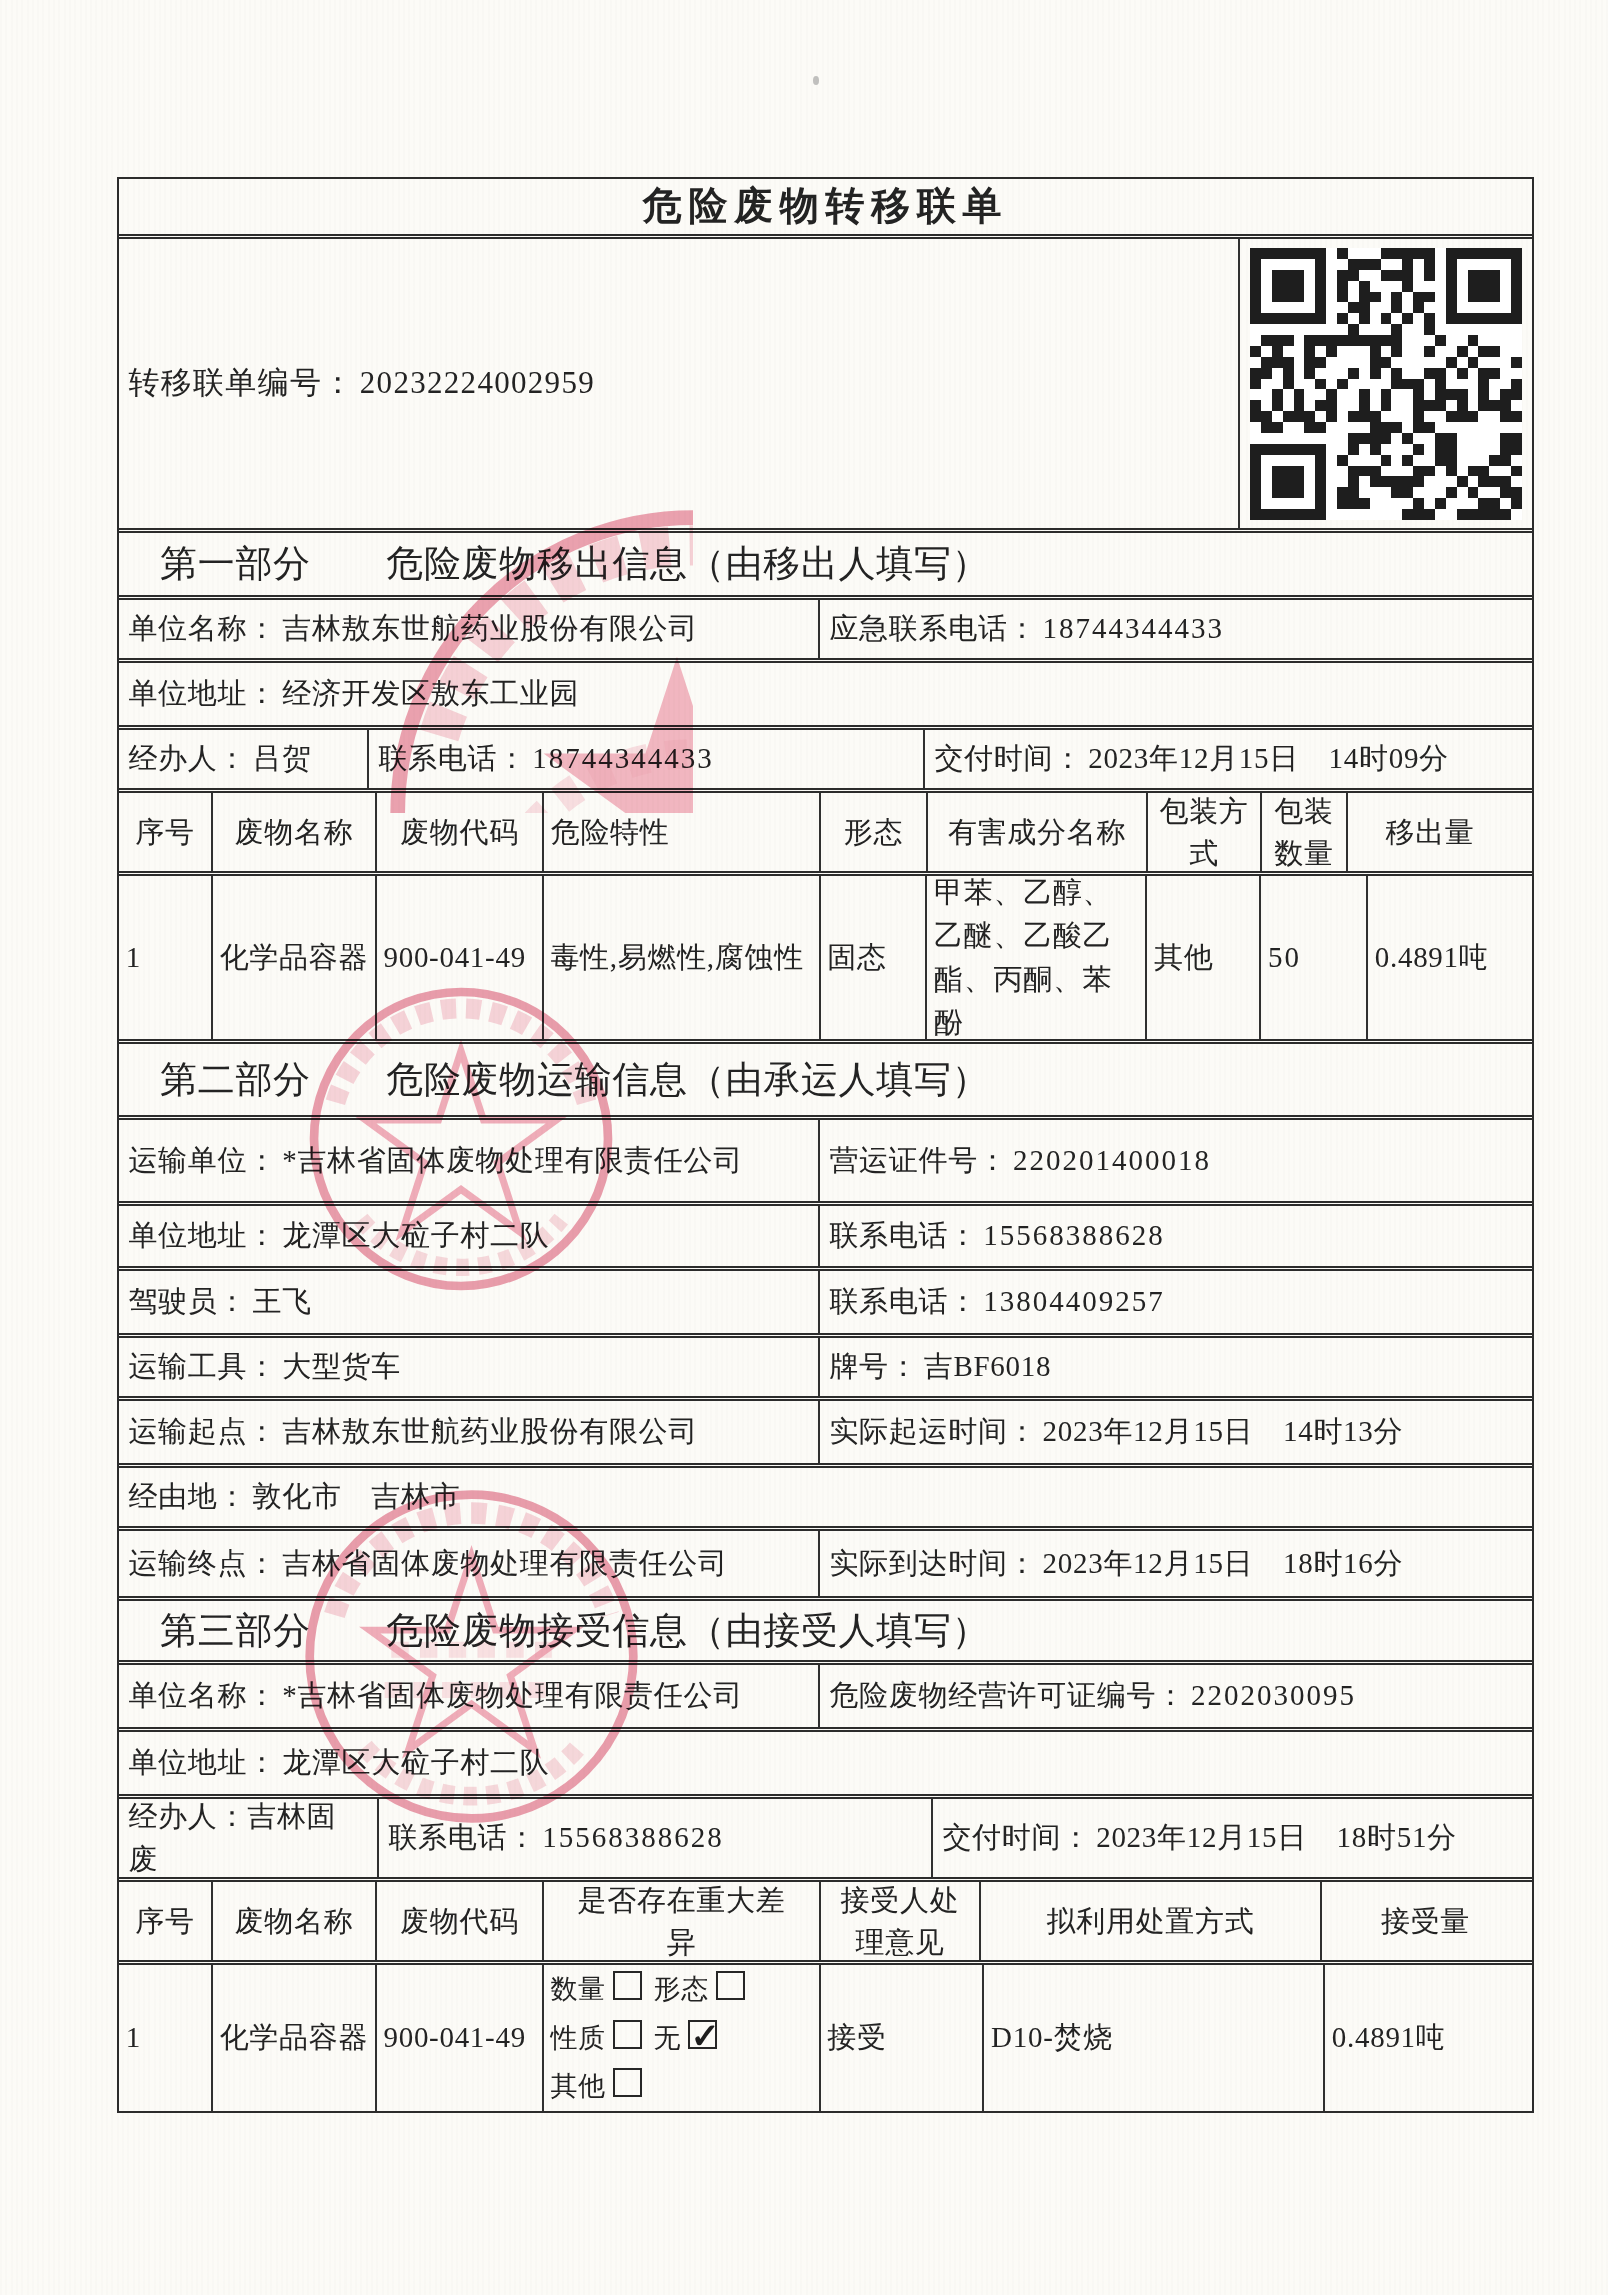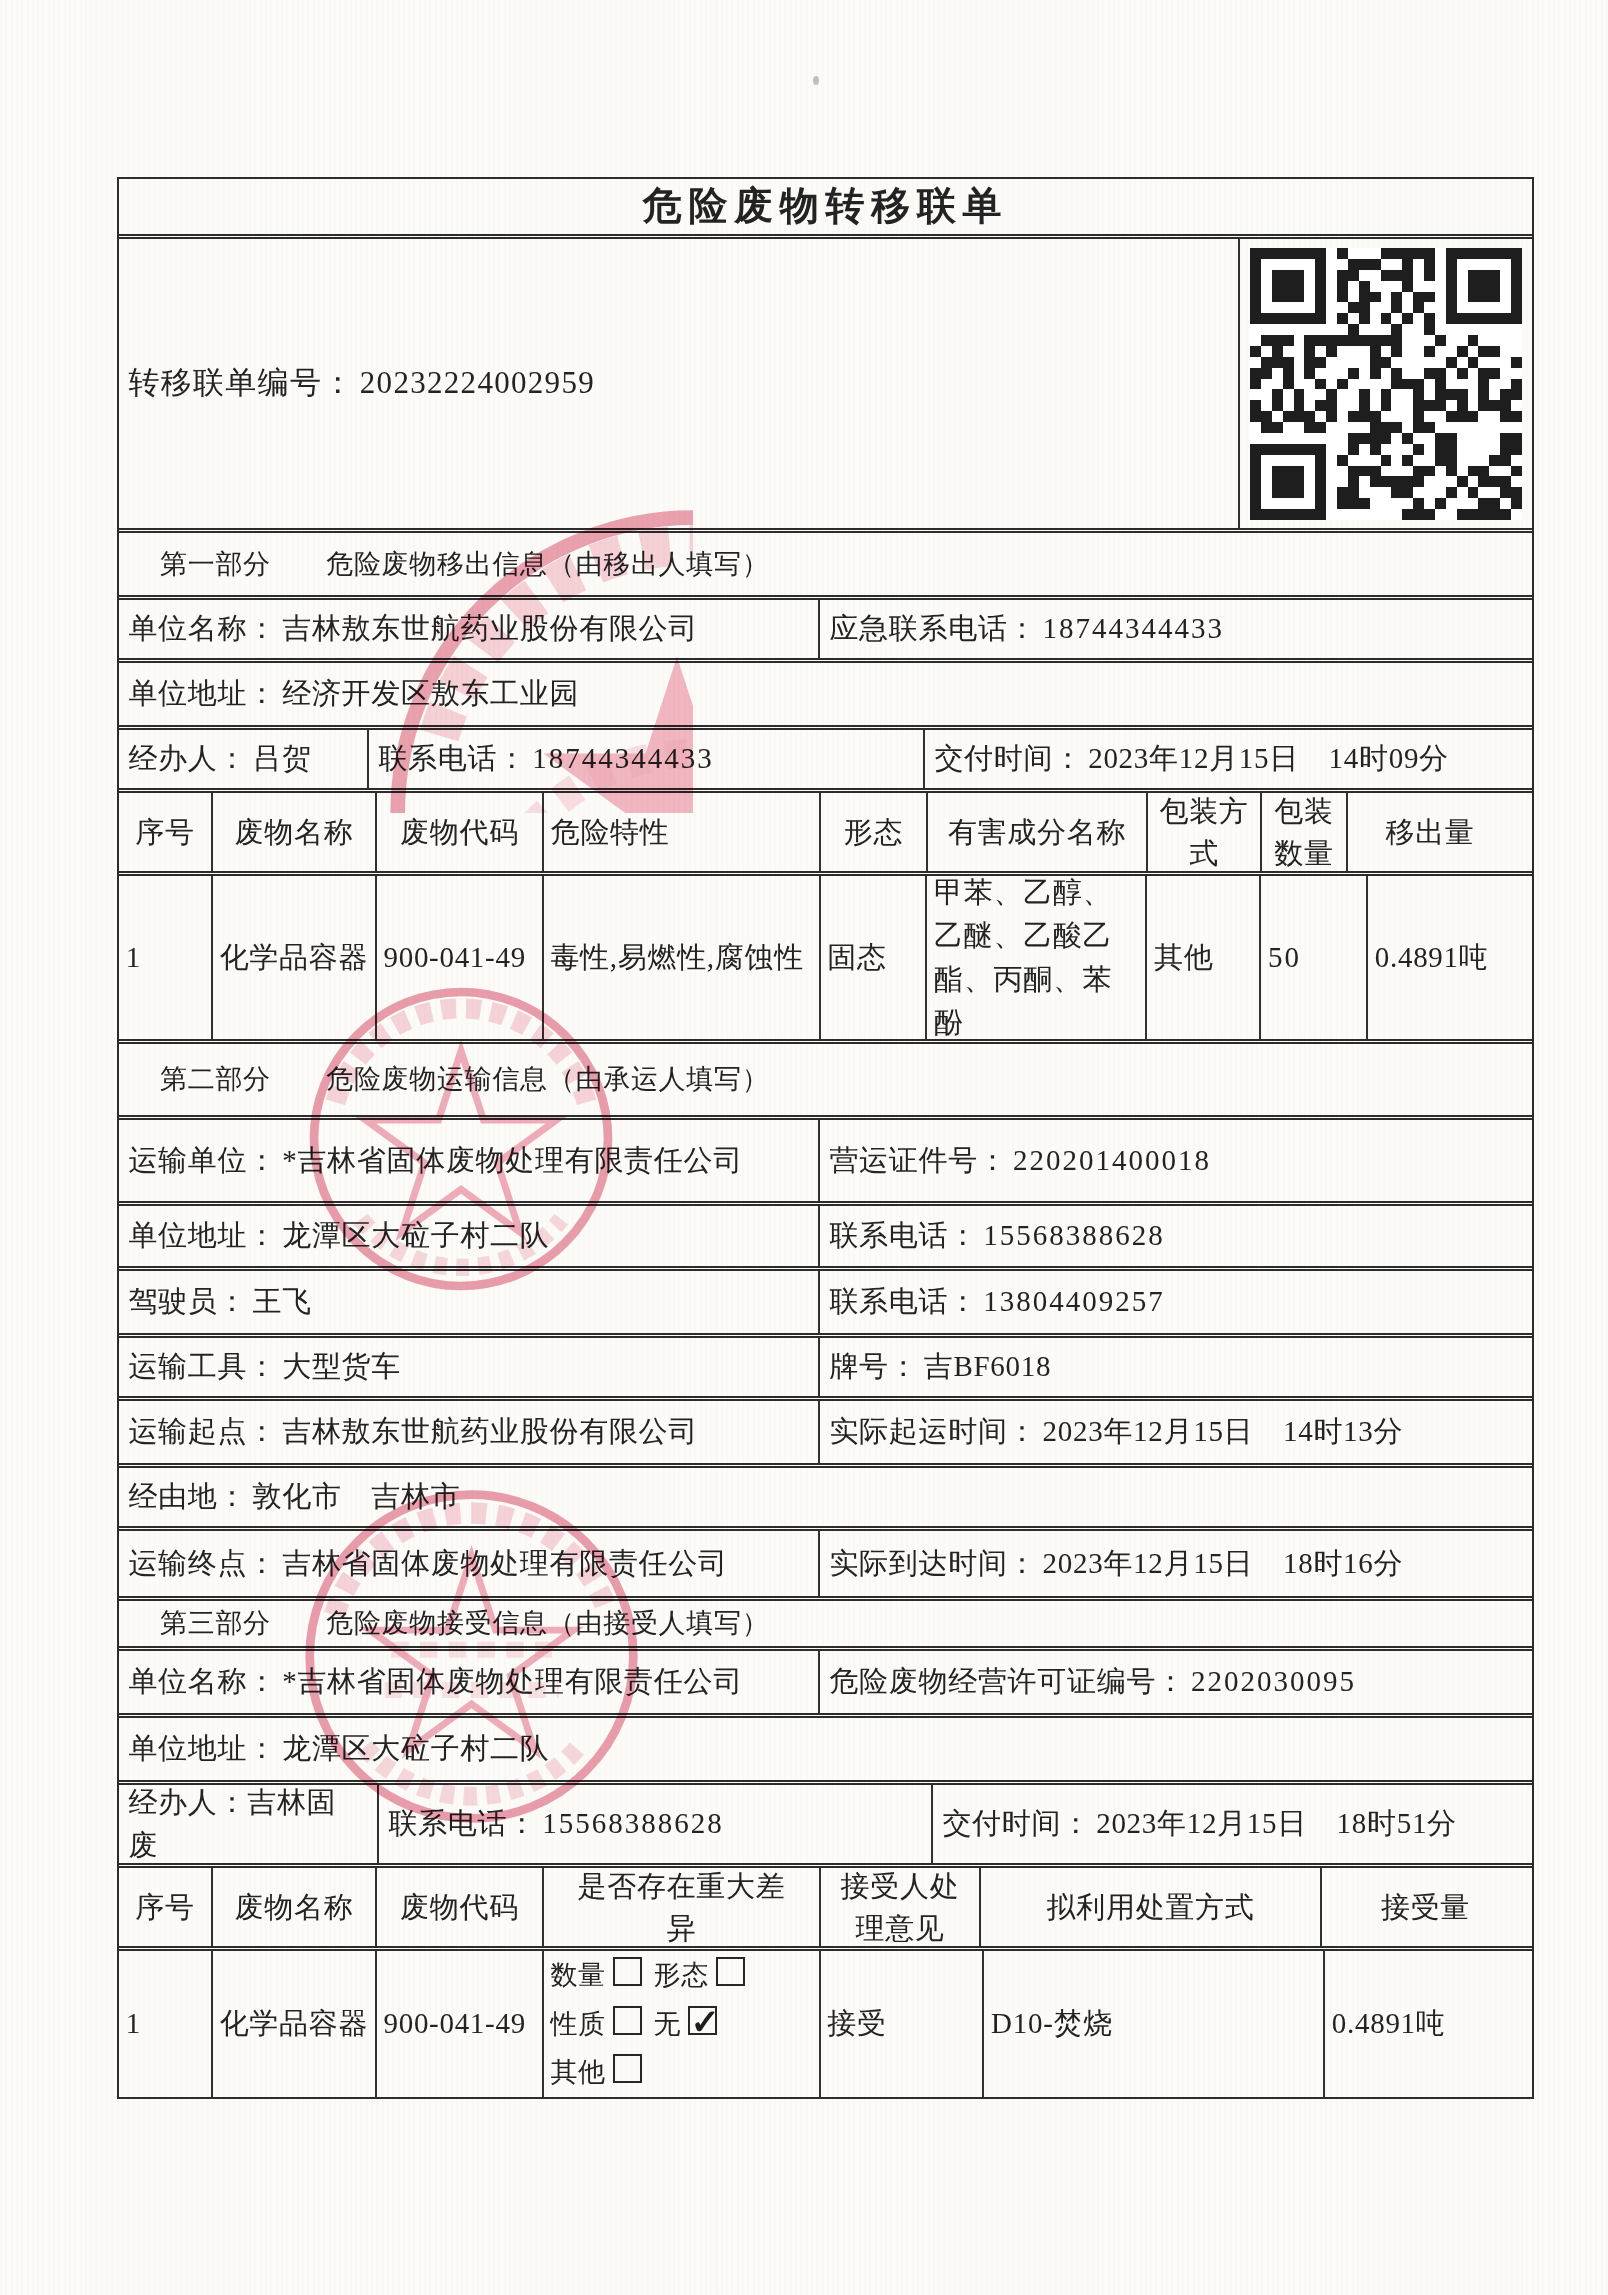--- a/index.html
+++ b/index.html
@@ -11,21 +11,21 @@
          background:#8f8f8f;opacity:.55;}
   .doc{position:absolute;left:117px;top:177px;width:1413px;border:2.7px solid #2c2c2c;background:transparent;}
   .row{display:flex;align-items:stretch;box-sizing:border-box;border-bottom:5.3px double #2c2c2c;}
   .row.last{border-bottom:none;}
   .cell{display:flex;align-items:center;box-sizing:border-box;padding:4px 9.4px;
         font-size:29px;line-height:1.5;letter-spacing:0.7px;}
   .v{border-right:2.7px solid #303030;}
   .center{justify-content:center;text-align:center;}
   .full{flex:1 1 auto;}
   .title-cell{font-size:39px;font-weight:700;letter-spacing:6.7px;}
-  .sec{font-size:27px;padding-left:41px;}
+  .sec{font-size:37px;padding-left:41px;}
   .lb{white-space:nowrap;}
   .vl{margin-left:5.3px;}
   .num{letter-spacing:2px;}
   .mn{font-weight:400;font-size:31px;letter-spacing:1.3px;}
   .hdr{justify-content:center;text-align:center;padding:4px 6.7px;font-size:29px;line-height:1.45;}
   .dcell{font-size:29px;line-height:1.5;padding:4px 6.7px;}
   .qrwrap{justify-content:center;align-items:center;padding:6.7px;}
   .cbgroup{display:flex;flex-wrap:wrap;align-content:center;font-size:27px;}
   .cb{display:inline-flex;align-items:center;margin:4px 12px 4px 0;white-space:nowrap;}
   .cbbox{display:inline-block;width:25px;height:25px;border:2.7px solid #262626;margin-left:6.7px;
@@ -412,21 +412,21 @@
       <div class="cell v" style="width:701px">
         <span class="lb">运输终点：</span>
         <span class="vl">吉林省固体废物处理有限责任公司</span>
       </div>
       <div class="cell" style="width:711px">
         <span class="lb">实际到达时间：</span>
         <span class="vl">2023年12月15日　18时16分</span>
       </div>
     </div>
 
-    <div class="row" style="height:50px">
+    <div class="row" style="height:64px">
       <div class="cell full sec">第三部分　　危险废物接受信息（由接受人填写）</div>
     </div>
 
     <div class="row" style="height:67px">
       <div class="cell v" style="width:701px">
         <span class="lb">单位名称：</span>
         <span class="vl">*吉林省固体废物处理有限责任公司</span>
       </div>
       <div class="cell" style="width:711px">
         <span class="lb">危险废物经营许可证编号：</span>

